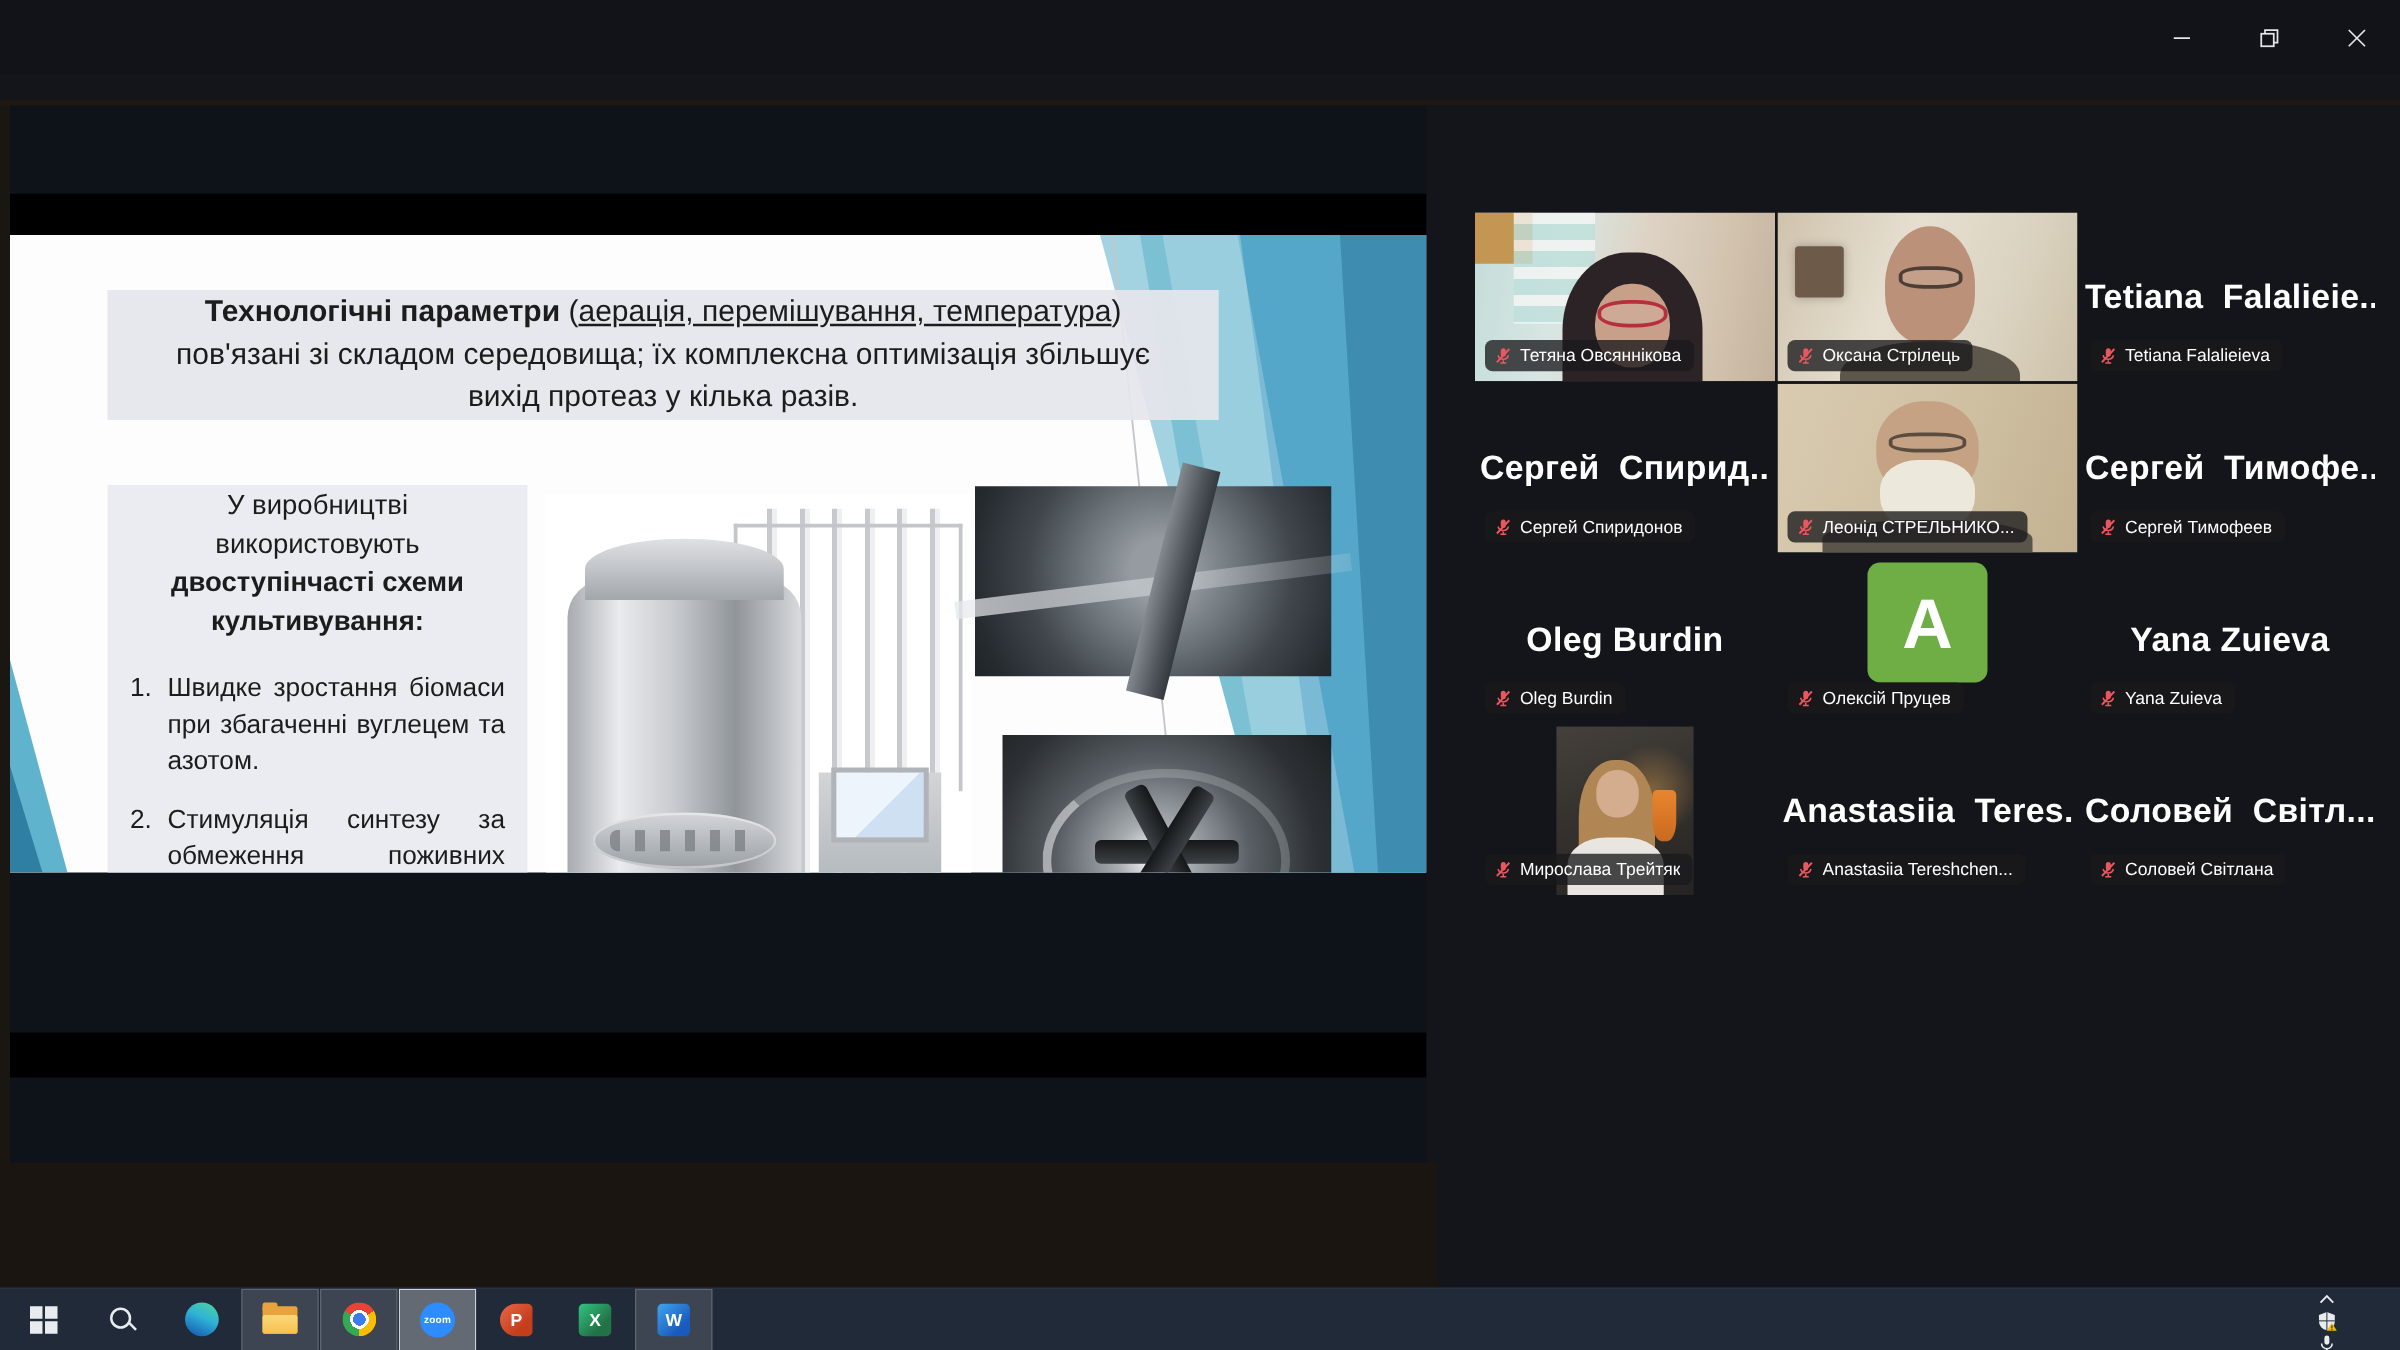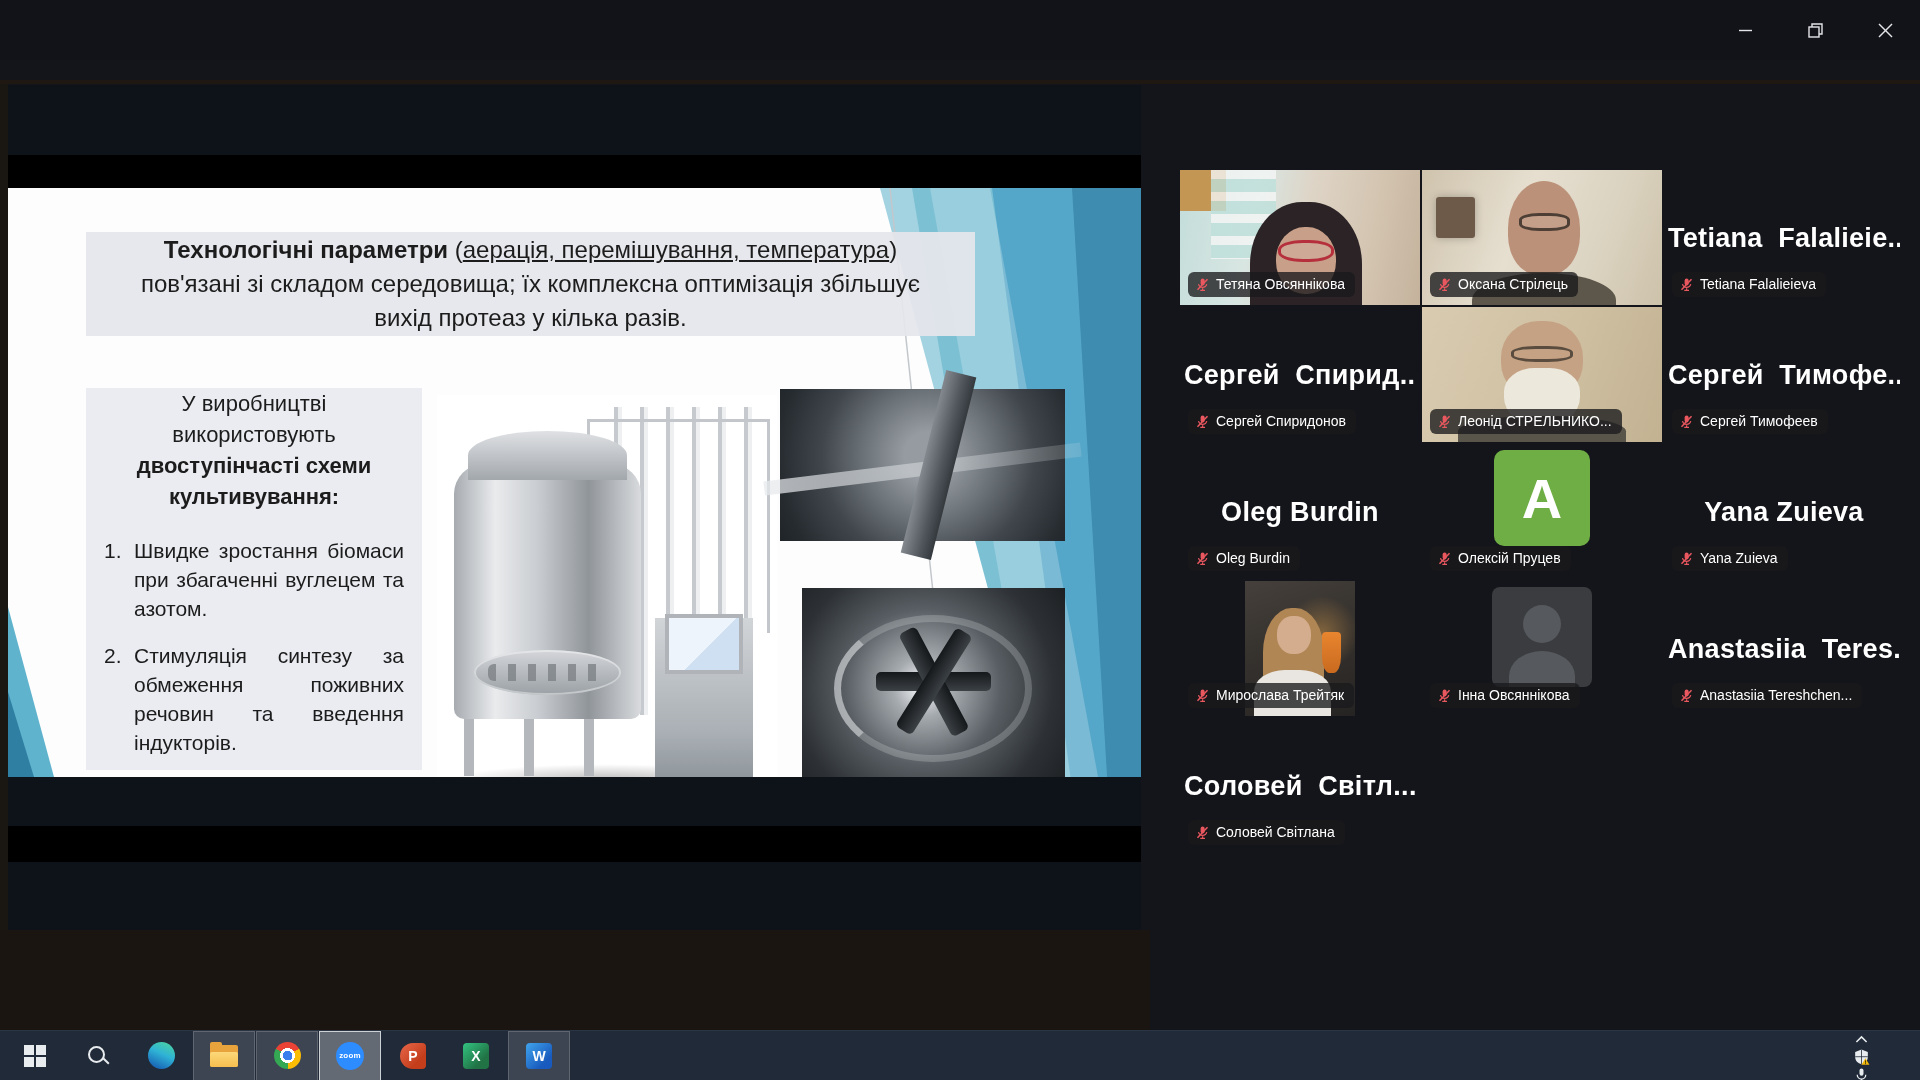--- a/index.html
+++ b/index.html
@@ -15,21 +15,21 @@
   .win-btn{width:70px;height:60px;display:flex;align-items:center;justify-content:center;cursor:pointer;}
   .win-btn svg{stroke:#e4e5e8;stroke-width:1.4;fill:none;}
   .warm-divider{position:absolute;left:0;top:80px;width:1920px;height:4px;background:#241a10;opacity:.7;}
   .left-warm{position:absolute;left:0;top:84px;width:8px;height:846px;background:#1a1612;}
   .bottom-warm{position:absolute;left:0;top:930px;width:1150px;height:100px;background:#1a1511;}
 
   
   .share-area{position:absolute;left:8px;top:85px;width:1133px;height:845px;background:#0e1319;}
   .bar-top{position:absolute;left:0;top:70px;width:100%;height:33px;background:#000;}
   .bar-bot{position:absolute;left:0;top:741px;width:100%;height:36px;background:#000;}
-  .slide{position:absolute;left:0;top:103px;width:1133px;height:589px;background:#fdfdfd;overflow:hidden;}
+  .slide{position:absolute;left:0;top:103px;width:1133px;height:510px;background:#fdfdfd;overflow:hidden;}
 
   .deco-right{position:absolute;right:0;top:0;width:269px;height:638px;}
   .deco-bl{position:absolute;left:0;bottom:0;width:60px;height:180px;}
 
   .title-block{
     position:absolute;left:78px;top:44px;width:889px;height:104px;
     background:rgba(229,230,236,.93);
     display:flex;align-items:center;justify-content:center;
     text-align:center;color:#1c1c1c;font-size:24px;line-height:34px;
     padding:0 30px;box-sizing:border-box;
@@ -446,36 +446,20 @@
           <rect x="9" y="2.5" width="6.4" height="11" rx="3.2" fill="#e9575f"></rect>
           <path d="M5.6 11.5a6.8 6.8 0 0 0 13.2 0" fill="none" stroke="#e9575f" stroke-width="2"></path>
           <line x1="12.2" y1="18" x2="12.2" y2="21.4" stroke="#e9575f" stroke-width="2"></line>
           <line x1="8.4" y1="21.4" x2="16" y2="21.4" stroke="#e9575f" stroke-width="2"></line>
           <line x1="4" y1="20.5" x2="20" y2="3.5" stroke="#e9575f" stroke-width="2.4"></line>
         </svg>
         <span>Мирослава Трейтяк</span>
       </div>
     </div>
     <div class="tile">
-      <div class="avatar-person">
-        <span class="head"></span>
-        <span class="body"></span>
-      </div>
-      <div class="name-pill">
-        <svg width="15" height="15" viewBox="0 0 24 24">
-          <rect x="9" y="2.5" width="6.4" height="11" rx="3.2" fill="#e9575f"></rect>
-          <path d="M5.6 11.5a6.8 6.8 0 0 0 13.2 0" fill="none" stroke="#e9575f" stroke-width="2"></path>
-          <line x1="12.2" y1="18" x2="12.2" y2="21.4" stroke="#e9575f" stroke-width="2"></line>
-          <line x1="8.4" y1="21.4" x2="16" y2="21.4" stroke="#e9575f" stroke-width="2"></line>
-          <line x1="4" y1="20.5" x2="20" y2="3.5" stroke="#e9575f" stroke-width="2.4"></line>
-        </svg>
-        <span>Інна Овсяннікова</span>
-      </div>
-    </div>
-    <div class="tile">
       <span class="big-name">Anastasiia  Teres...</span>
       <div class="name-pill">
         <svg width="15" height="15" viewBox="0 0 24 24">
           <rect x="9" y="2.5" width="6.4" height="11" rx="3.2" fill="#e9575f"></rect>
           <path d="M5.6 11.5a6.8 6.8 0 0 0 13.2 0" fill="none" stroke="#e9575f" stroke-width="2"></path>
           <line x1="12.2" y1="18" x2="12.2" y2="21.4" stroke="#e9575f" stroke-width="2"></line>
           <line x1="8.4" y1="21.4" x2="16" y2="21.4" stroke="#e9575f" stroke-width="2"></line>
           <line x1="4" y1="20.5" x2="20" y2="3.5" stroke="#e9575f" stroke-width="2.4"></line>
         </svg>
         <span>Anastasiia Tereshchen...</span>

